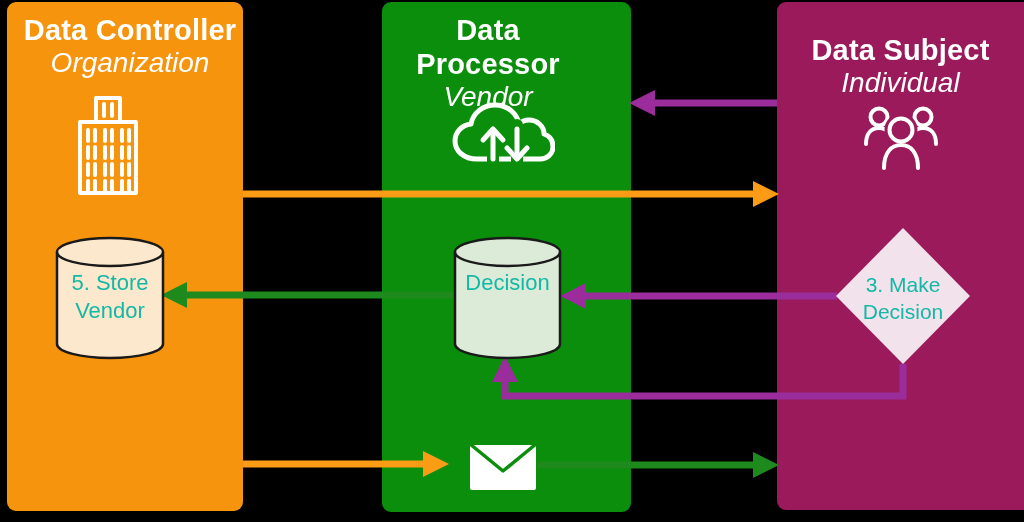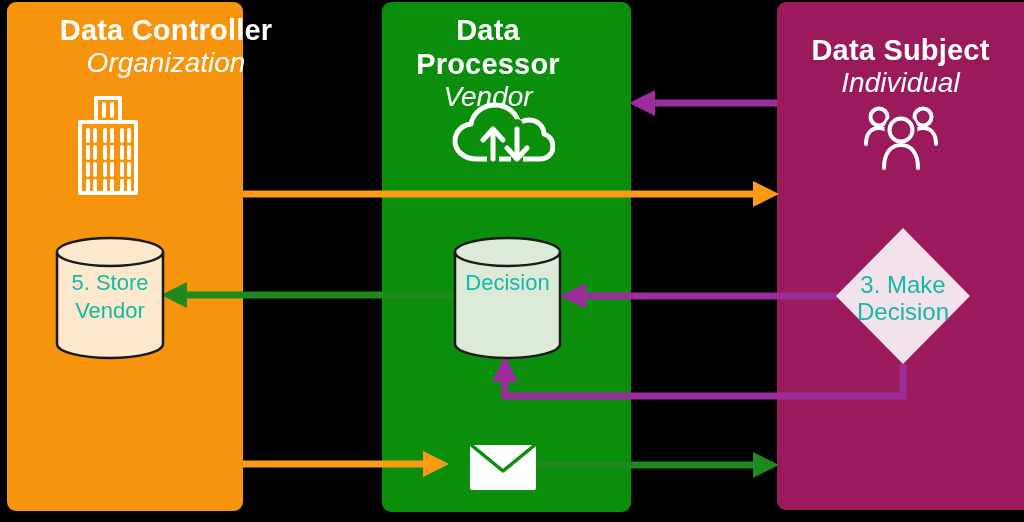--- a/index.html
+++ b/index.html
@@ -12,34 +12,34 @@
   .col-heading .title{margin:0;font-size:29px;font-weight:700;line-height:34px;letter-spacing:.2px;}
   .col-heading .subtitle{margin:1px 0 0;font-size:28px;font-style:italic;font-weight:400;line-height:30px;}
   .overlay{position:absolute;left:0;top:0;z-index:2;pointer-events:none;}
   .icon{position:absolute;z-index:3;}
   .icon *{fill:none;stroke-linecap:round;stroke-linejoin:round;}
   .white-stroke{stroke:#fff;}
   .node-label{
     position:absolute;z-index:4;text-align:center;color:#14b8a6;
     font-size:22px;line-height:28px;
   }
-  .node-label.diamond{font-size:24px;line-height:27px;}
+  .node-label.diamond{font-size:21px;line-height:27px;}
   .shape{stroke:#1a1a1a;stroke-width:2.5;}
   .arrow-line{fill:none;stroke-width:7;}
 </style>
 </head>
 <body>
 
 <div class="canvas">
 
   <div class="col" style="left: 7px; top: 2px; width: 236px; height: 509px; background: rgb(247, 148, 13);"></div>
   <div class="col" style="left: 382px; top: 2px; width: 249px; height: 510px; background: rgb(11, 142, 11);"></div>
   <div class="col" style="left: 777px; top: 2px; width: 247px; height: 508px; border-top-right-radius: 0px; border-bottom-right-radius: 0px; background: rgb(155, 26, 91);"></div>
 
-  <div class="col-heading" style="left:7px;top:13px;width:246px;padding-left:36px;">
+  <div class="col-heading" style="left:7px;top:13px;width:246px;">
     <p class="title">Data Controller</p>
     <p class="subtitle">Organization</p>
   </div>
   <div class="col-heading" style="left:382px;top:13px;width:212px;">
     <p class="title">Data Processor</p>
     <p class="subtitle">Vendor</p>
   </div>
   <div class="col-heading" style="left:777px;top:13px;width:247px;margin-top:20px;">
     <p class="title">Data Subject</p>
     <p class="subtitle">Individual</p>

